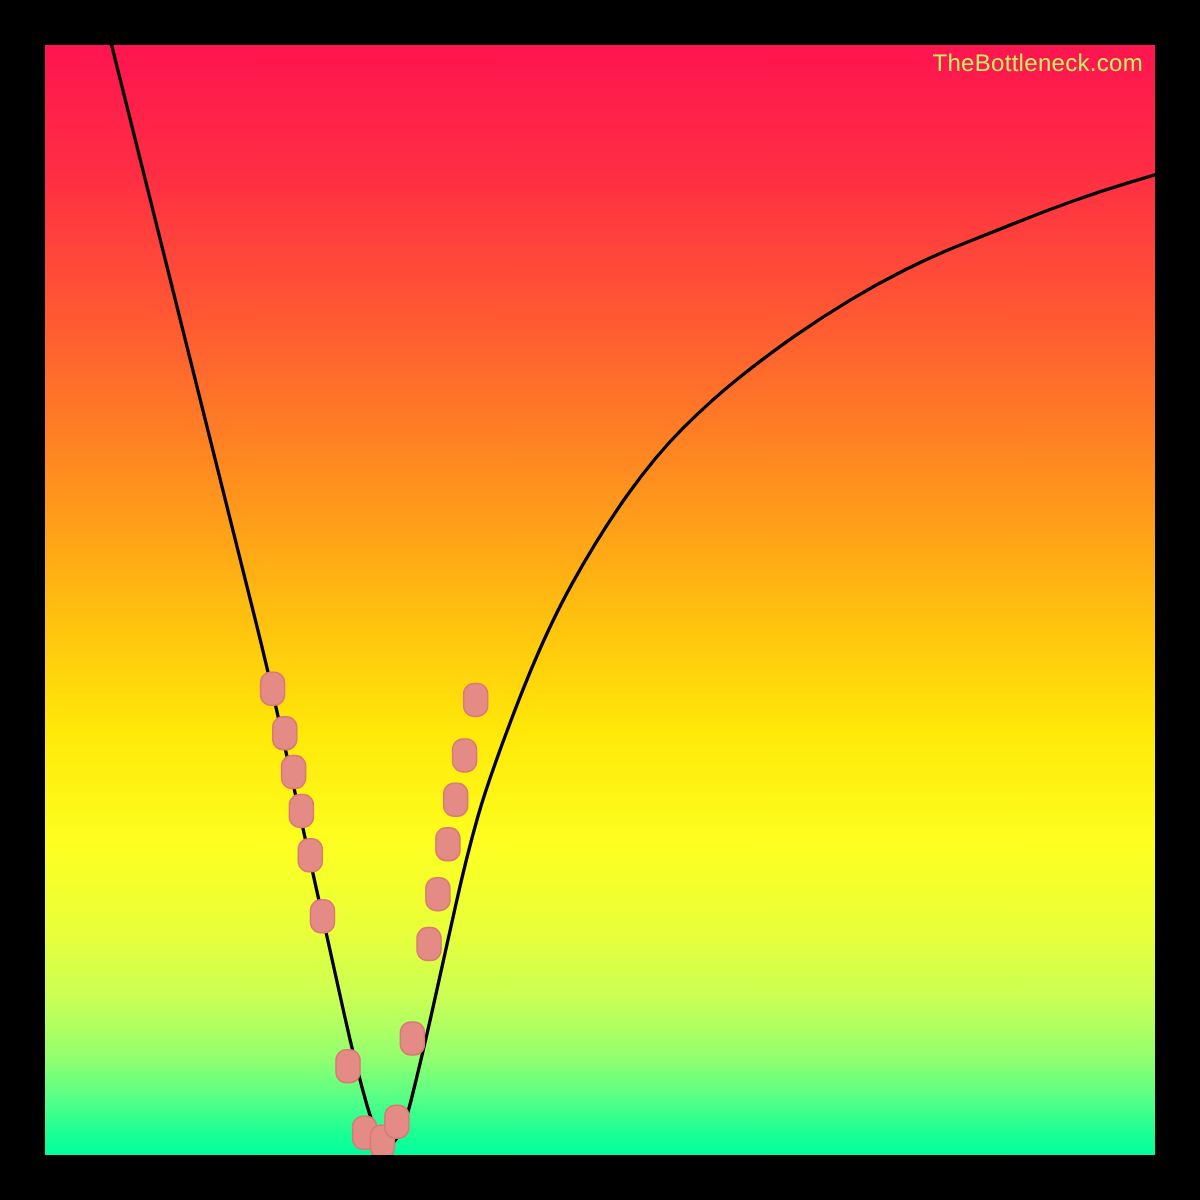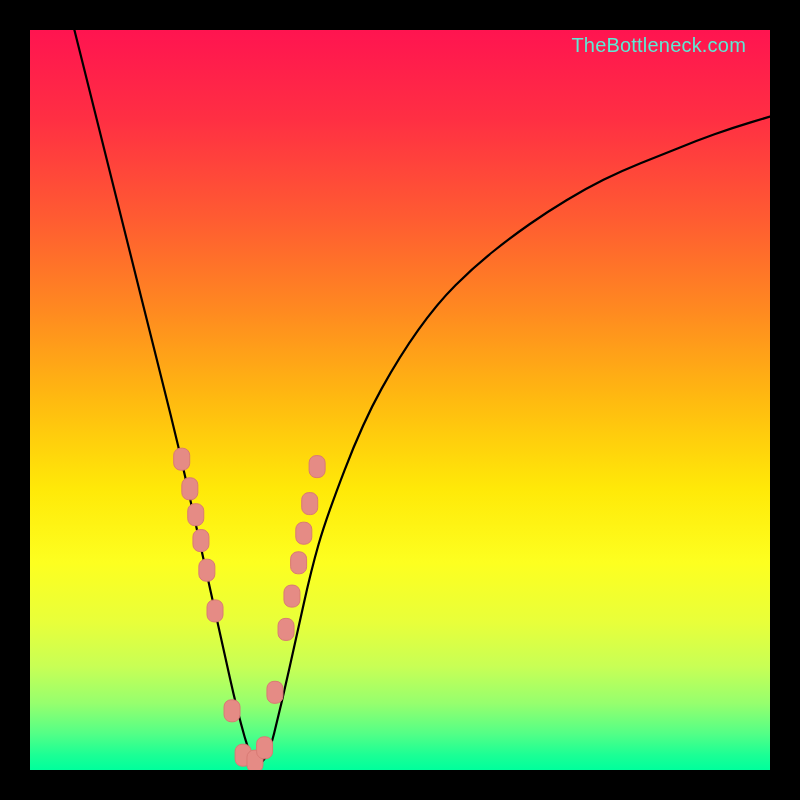--- a/index.html
+++ b/index.html
@@ -25,23 +25,23 @@
     height: 740px;
     overflow: hidden;
   }
   .gradient-bg {
     position: absolute;
     left: 0; top: 0; right: 0; bottom: 0;
   }
   .watermark {
     position: absolute;
     top: 4px;
-    right: 24px;
-    color: #5eead4;
-    font-size: 20px;
+    right: 8px;
+    color: #bef264;
+    font-size: 16px;
     font-weight: 500;
     letter-spacing: 0.2px;
   }
   svg.curve {
     position: absolute;
     left: 0; top: 0;
     width: 740px;
     height: 740px;
     overflow: visible;
   }

